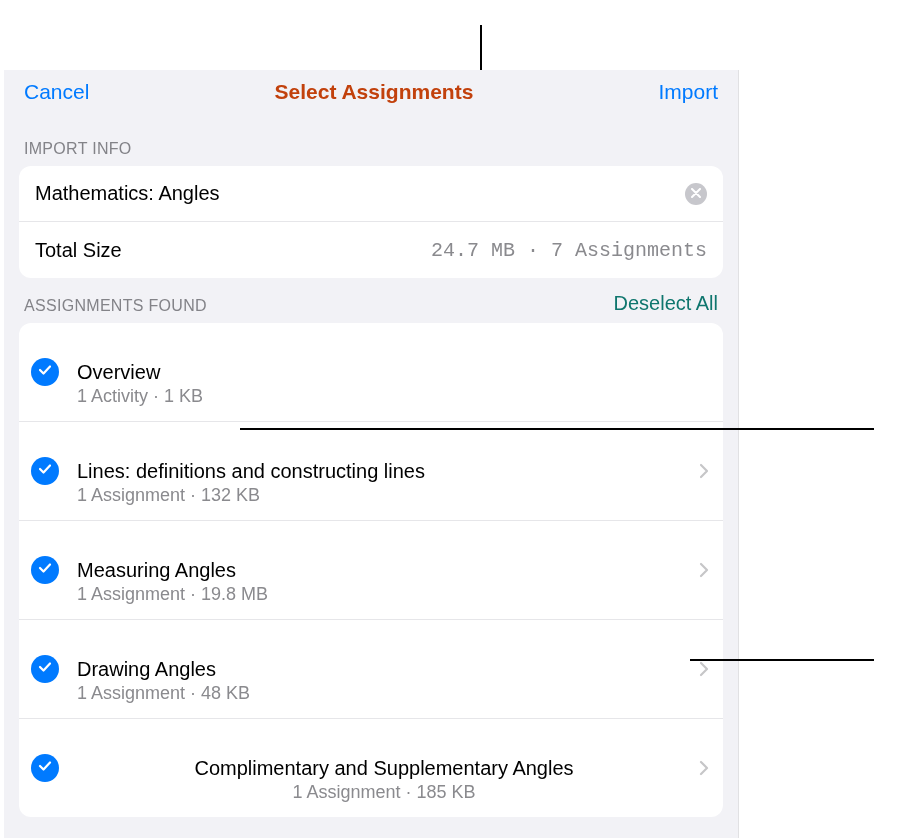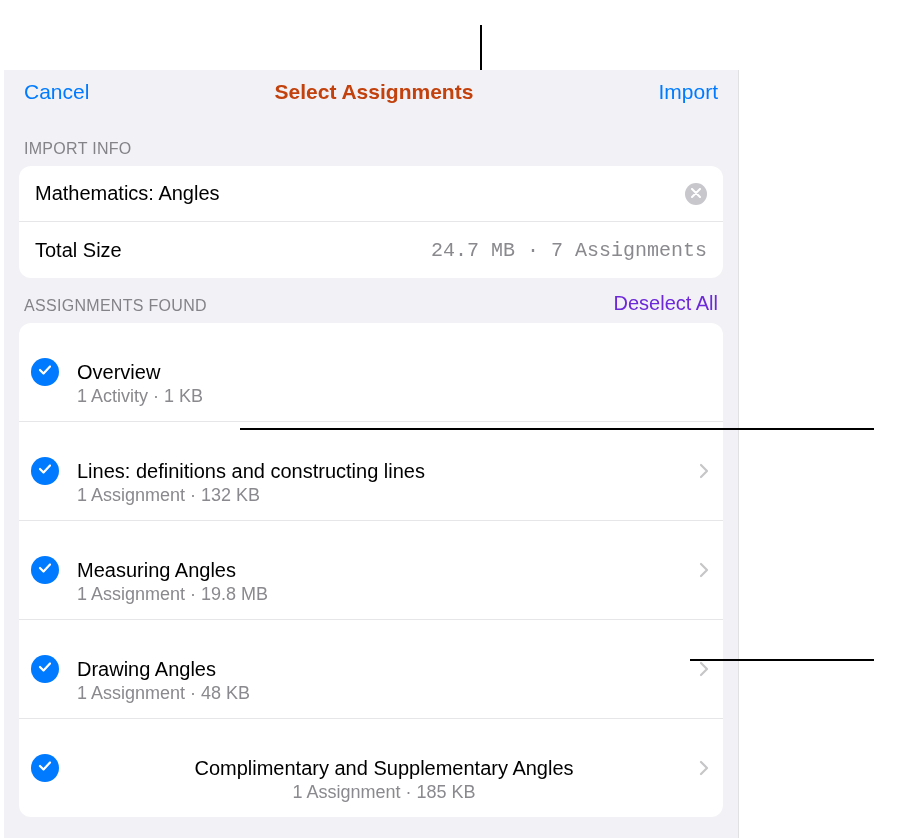--- a/index.html
+++ b/index.html
@@ -71,21 +71,21 @@
       letter-spacing: 0.3px;
     }
     .section-row {
       display: flex;
       align-items: flex-end;
       justify-content: space-between;
       padding: 14px 0 6px 20px;
     }
     .link-btn {
       font-size: 20px;
-      color: #6d28d9;
+      color: #0f766e;
       background: none;
       border: none;
       cursor: pointer;
       font-family: inherit;
       padding-right: 20px;
     }
     .card {
       background: #fff;
       border-radius: 12px;
       margin: 2px 15px 0 15px;

